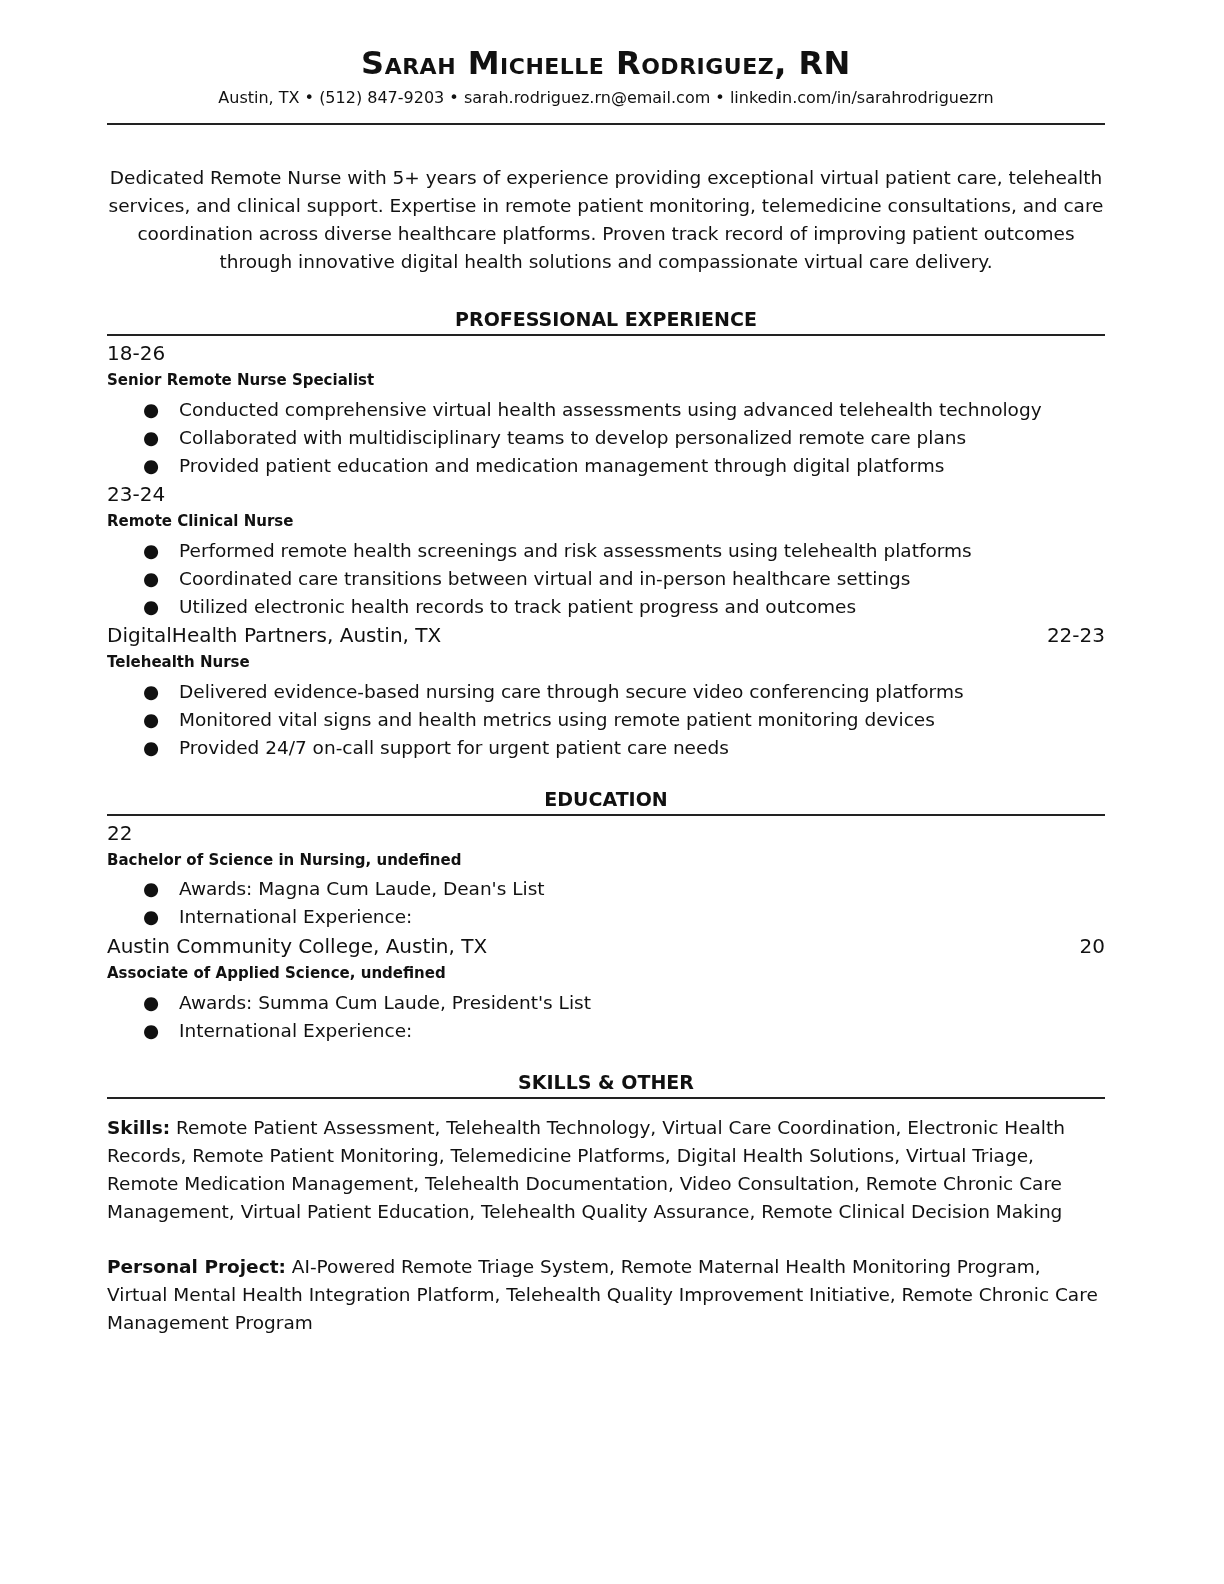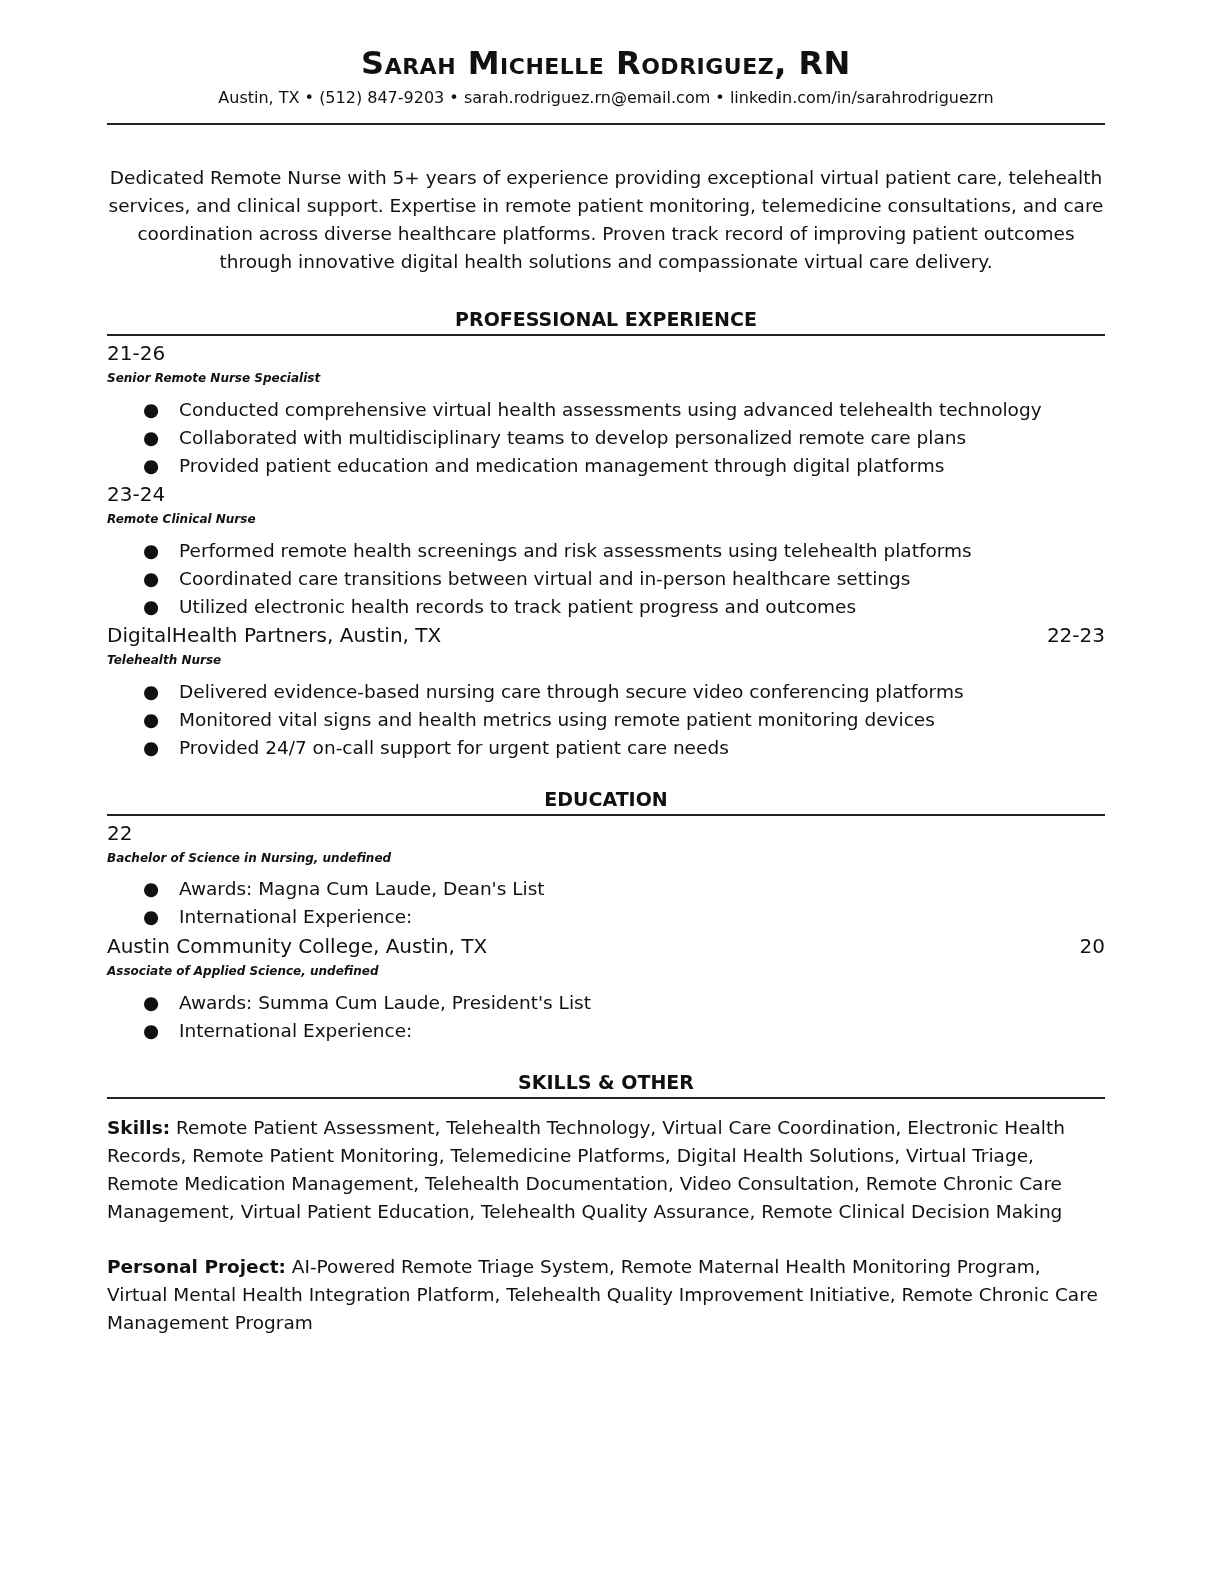--- a/index.html
+++ b/index.html
@@ -5,40 +5,40 @@
   html, body { margin: 0; padding: 0; background: #ffffff; }
   body { width: 1224px; height: 1584px; position: relative; color: #111; font-family: "DejaVu Sans", sans-serif; }
   .page { position: absolute; left: 107px; top: 0; width: 998px; }
   .name { position: absolute; top: 44px; left: 0; width: 998px; text-align: center; font-weight: bold; font-size: 32px; letter-spacing: 0.5px; font-variant: small-caps; }
   .contact { position: absolute; top: 88px; left: 0; width: 998px; text-align: center; font-size: 16px; color: #111; }
   .rule { position: absolute; left: 0; width: 998px; height: 2px; background: #222; }
   .summary { position: absolute; top: 140px; left: 0; width: 998px; text-align: center; font-size: 18.5px; line-height: 28px; margin-top: 24px; }
   .sec-title { position: absolute; left: 0; width: 998px; text-align: center; font-weight: bold; font-size: 19px; }
   .sec-rule { position: absolute; left: 0; width: 998px; height: 1.5px; background: #222; }
   .entry-head { position: absolute; left: 0; width: 998px; font-size: 20px; display: flex; justify-content: space-between; }
-  .entry-sub { position: absolute; left: 0; font-size: 12px; font-weight: bold; font-style: italic; }
+  .entry-sub { position: absolute; left: 0; font-size: 15px; font-weight: bold; }
   .bullet { position: absolute; left: 36px; font-size: 18.5px; white-space: nowrap; }
   .bullet .dot { display: inline-block; width: 36px; }
   .para { position: absolute; left: 0; width: 998px; font-size: 18.5px; line-height: 28px; }
   .para b { font-weight: bold; }
 </style>
 </head>
 <body>
 
 <div class="page">
   <div class="name">Sarah Michelle Rodriguez, RN</div>
   <div class="contact">Austin, TX • (512) 847-9203 • sarah.rodriguez.rn@email.com • linkedin.com/in/sarahrodriguezrn</div>
   <div class="rule" style="top:123px"></div>
   <div class="summary">Dedicated Remote Nurse with 5+ years of experience providing exceptional virtual patient care, telehealth services, and clinical support. Expertise in remote patient monitoring, telemedicine consultations, and care coordination across diverse healthcare platforms. Proven track record of improving patient outcomes through innovative digital health solutions and compassionate virtual care delivery.</div>
 
   <div class="sec-title" style="top:308px">PROFESSIONAL EXPERIENCE</div>
   <div class="sec-rule" style="top:334px"></div>
 
   <div class="entry-head" style="top:341px">
-    <span>21-26</span>
+    <span>18-26</span>
   </div>
   <div class="entry-sub" style="top:371px">Senior Remote Nurse Specialist</div>
   <div class="bullet" style="top:399px"><span class="dot">●</span><span>Conducted comprehensive virtual health assessments using advanced telehealth technology</span></div>
   <div class="bullet" style="top:427px"><span class="dot">●</span><span>Collaborated with multidisciplinary teams to develop personalized remote care plans</span></div>
   <div class="bullet" style="top:455px"><span class="dot">●</span><span>Provided patient education and medication management through digital platforms</span></div>
 
   <div class="entry-head" style="top:482px">
     <span>23-24</span>
   </div>
   <div class="entry-sub" style="top:512px">Remote Clinical Nurse</div>

